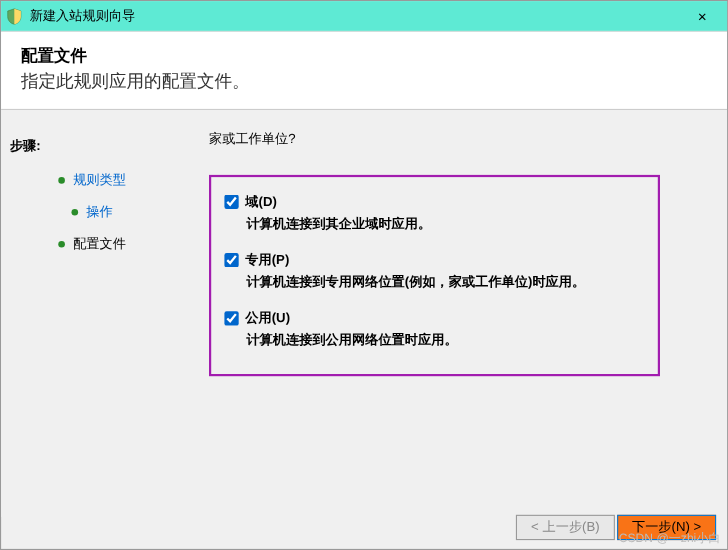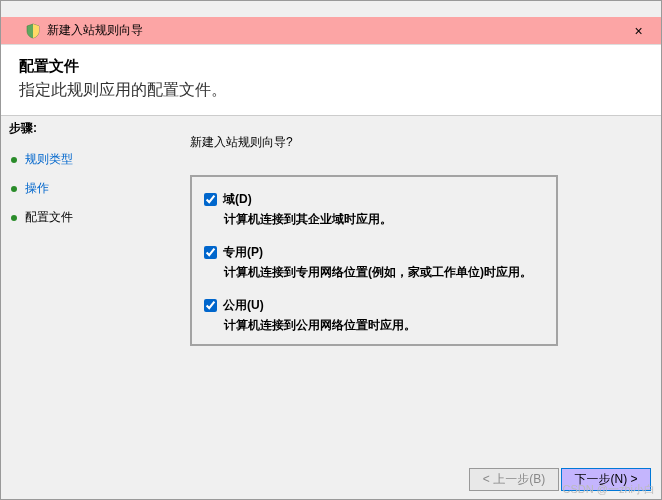--- a/index.html
+++ b/index.html
@@ -7,27 +7,26 @@
       width: 662px;
       height: 500px;
       font-family: "Microsoft YaHei", "Segoe UI", sans-serif;
       font-size: 12px;
       background: #f0f0f0;
       position: relative;
       border: 1px solid #999;
     }
     .titlebar {
       height: 28px;
-      background: #fca5a5;
+      background: #5eead4;
       display: flex;
       align-items: center;
-      padding: 0 24px;
+      padding: 0 4px;
       border-bottom: 1px solid #ddd;
       position: relative;
-      margin-top: 16px;
     }
     .titlebar .shield {
       width: 16px; height: 16px;
       margin-right: 6px;
     }
     .titlebar .title { font-size: 12px; color: #000; }
     .close-btn {
       position: absolute;
       right: 0;
       top: 0;
@@ -46,45 +45,46 @@
     }
     .header h1 { font-size: 15px; font-weight: bold; color: #000; margin-bottom: 4px;}
     .header .sub { font-size: 16px; color: #333; }
     .content {
       display: flex;
       height: 370px;
       background: #f0f0f0;
     }
     .sidebar {
       width: 165px;
-      padding: 4px 8px;
+      padding: 24px 8px;
     }
     .steps-label { font-size: 12px; font-weight: bold; color: #000; margin-bottom: 10px;}
     .step {
       display: flex;
       align-items: center;
       padding: 4px 2px;
       margin-bottom: 4px;
+      justify-content: center;
     }
     .step .bullet {
       width: 6px; height: 6px; border-radius: 50%; background: #2a8c2a;
       margin-right: 8px;
       flex-shrink: 0;
     }
     .step .label { color: #0066cc; font-size: 12px;}
     .step.active .label { color: #000; }
     .main {
       flex: 1;
       padding: 18px 24px;
     }
     .prompt { font-size: 12px; color: #000; margin-bottom: 24px;}
     .red-box {
-      border: 2px solid #a3a3a3;
-      padding: 14px 12px 4px;
-      width: 368px;
+      border: 2px solid #a21caf;
+      padding: 14px 12px 16px;
+      width: 410px;
     }
     .opt {
       margin-bottom: 16px;
     }
     .opt:last-child { margin-bottom: 6px;}
     .opt-row { display: flex; align-items: center; gap: 6px; margin-bottom: 3px;}
     .opt input[type="checkbox"]{
       width: 13px; height: 13px;
       accent-color: #0066cc;
     }
@@ -104,21 +104,21 @@
       background: #e8e8e8;
       font-size: 12px;
       display: flex;
       align-items: center;
       justify-content: center;
       color: #555;
       padding: 0 10px;
     }
     .btn.primary {
       border: 1px solid #0078d7;
-      background: #c4b5fd;
+      background: #f97316;
       color: #000;
     }
     .btn.disabled { color: #888; }
     .watermark {
       position: absolute;
       bottom: 2px;
       right: 6px;
       font-size: 11px;
       color: #bbb;
     }
@@ -153,21 +153,21 @@
       <span class="bullet"></span>
       <span class="label">操作</span>
     </div>
     <div class="step active">
       <span class="bullet"></span>
       <span class="label">配置文件</span>
     </div>
   </div>
 
   <div class="main">
-    <div class="prompt">新建入站规则向导?</div>
+    <div class="prompt">家或工作单位?</div>
 
     <div class="red-box">
       <div class="opt">
         <div class="opt-row">
           <input type="checkbox" checked="" style="">
           <span class="opt-label">域(D)</span>
         </div>
         <div class="opt-desc">计算机连接到其企业域时应用。</div>
       </div>
       <div class="opt">

